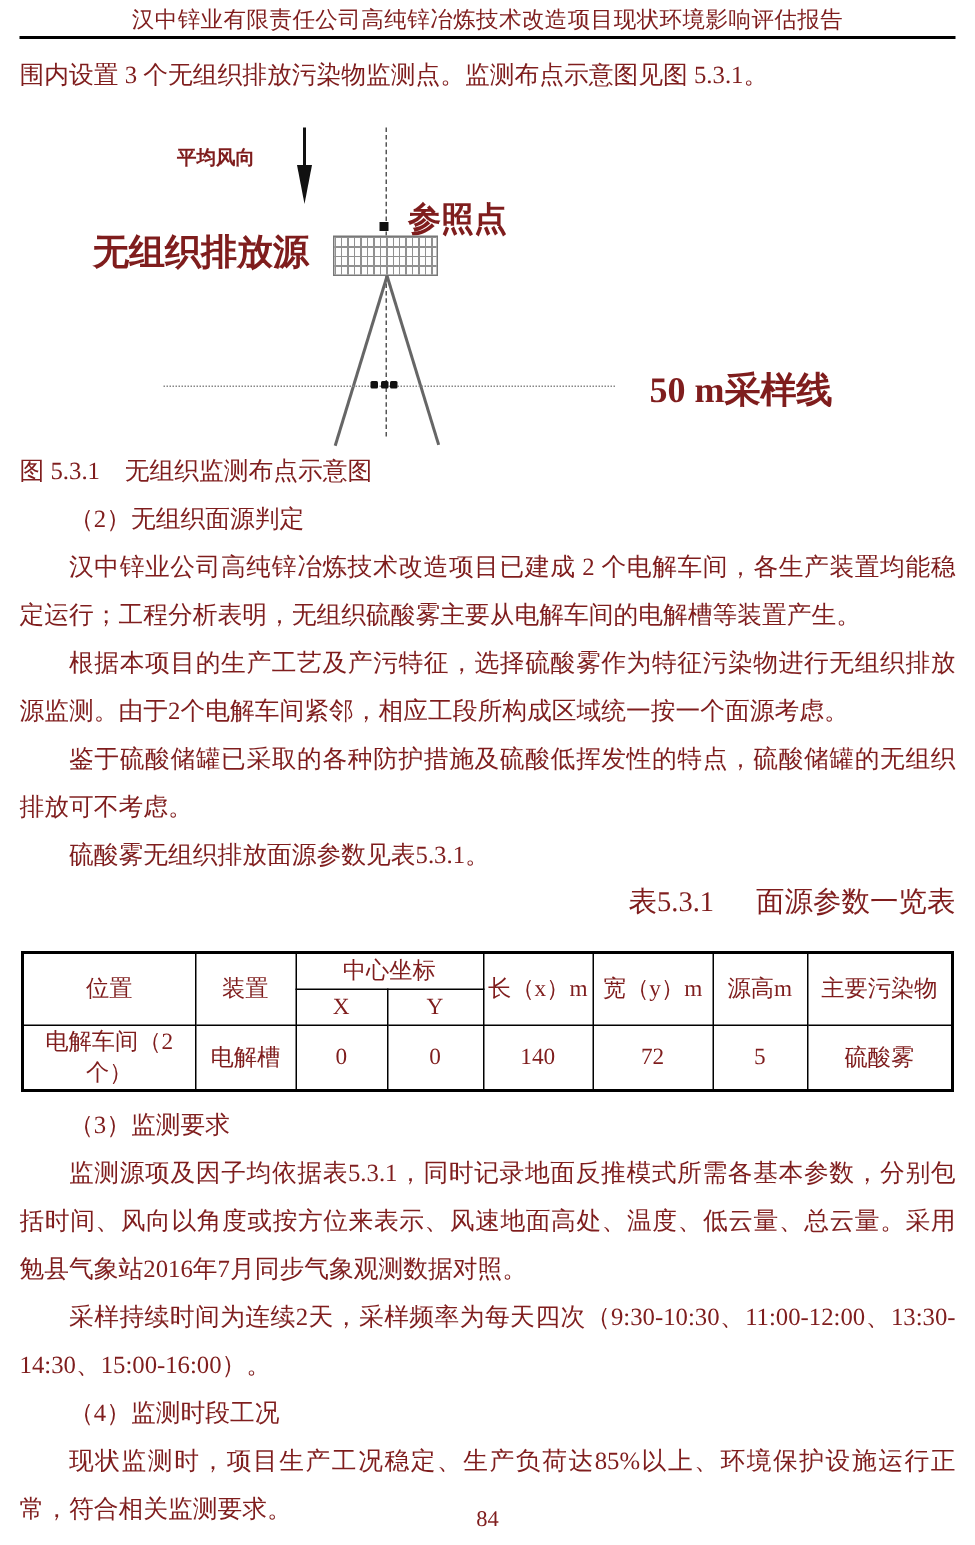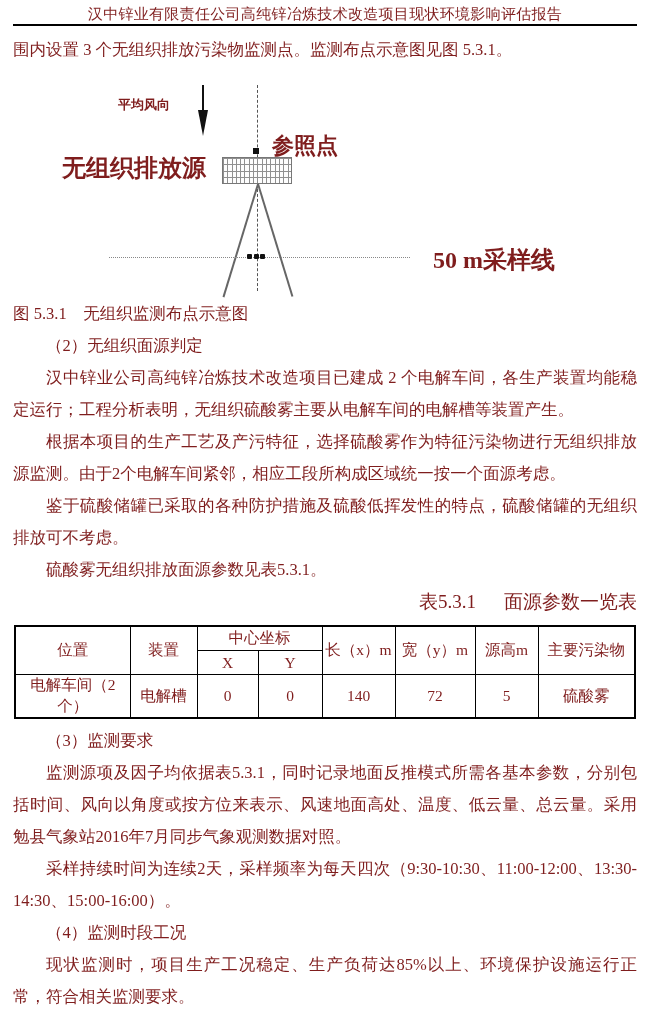--- a/index.html
+++ b/index.html
@@ -70,21 +70,21 @@
     margin:6px 0 0 0;
     font-size:16.5px;line-height:32px;
   }
   
   .tbl-title{
     margin:0;text-align:right;
     font-size:19px;line-height:32px;
   }
   .tbl-title .tnum{margin-right:28px;}
   table.params{
-    margin:7px auto 4px auto;
+    margin:16px auto 4px auto;
     border-collapse:collapse;
     width:622px;
     border:2px solid #000;
     table-layout:fixed;
     padding-left:8px;
   }
   table.params td,table.params th{
     border:1px solid #000;
     text-align:center;vertical-align:middle;
     font-size:15.5px;font-weight:normal;
@@ -190,13 +190,14 @@
 
     <p class="ln indent" style="margin-top:6px">（3）监测要求</p>
     <p class="para">监测源项及因子均依据表5.3.1，同时记录地面反推模式所需各基本参数，分别包括时间、风向以角度或按方位来表示、风速地面高处、温度、低云量、总云量。采用勉县气象站2016年7月同步气象观测数据对照。</p>
     <p class="para">采样持续时间为连续2天，采样频率为每天四次（9:30-10:30、11:00-12:00、13:30-14:30、15:00-16:00）。</p>
 
     <p class="ln indent">（4）监测时段工况</p>
     <p class="para">现状监测时，项目生产工况稳定、生产负荷达85%以上、环境保护设施运行正常，符合相关监测要求。</p>
 
   </div>
 
+  <div class="pgnum">84</div>
 </div>
 
 </body></html>

